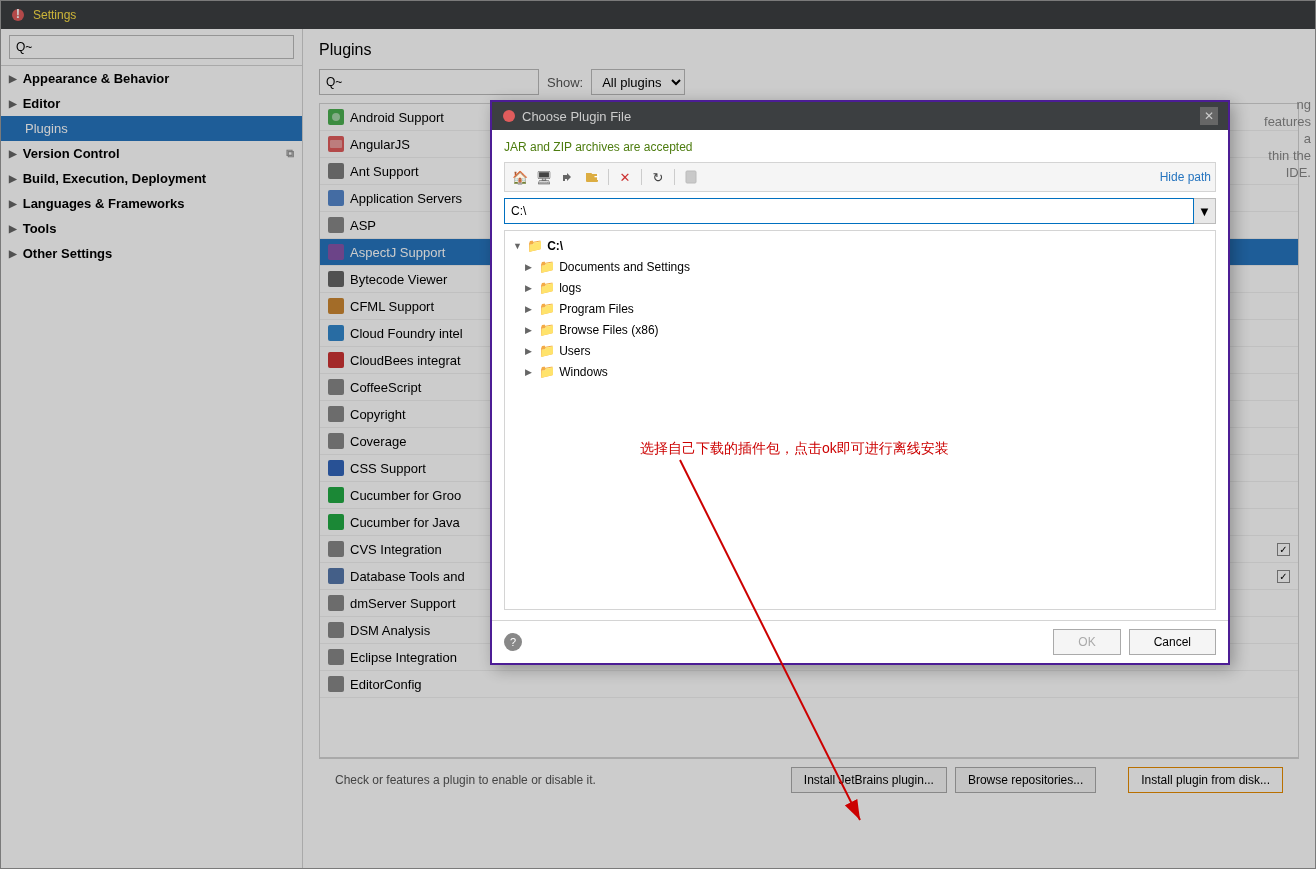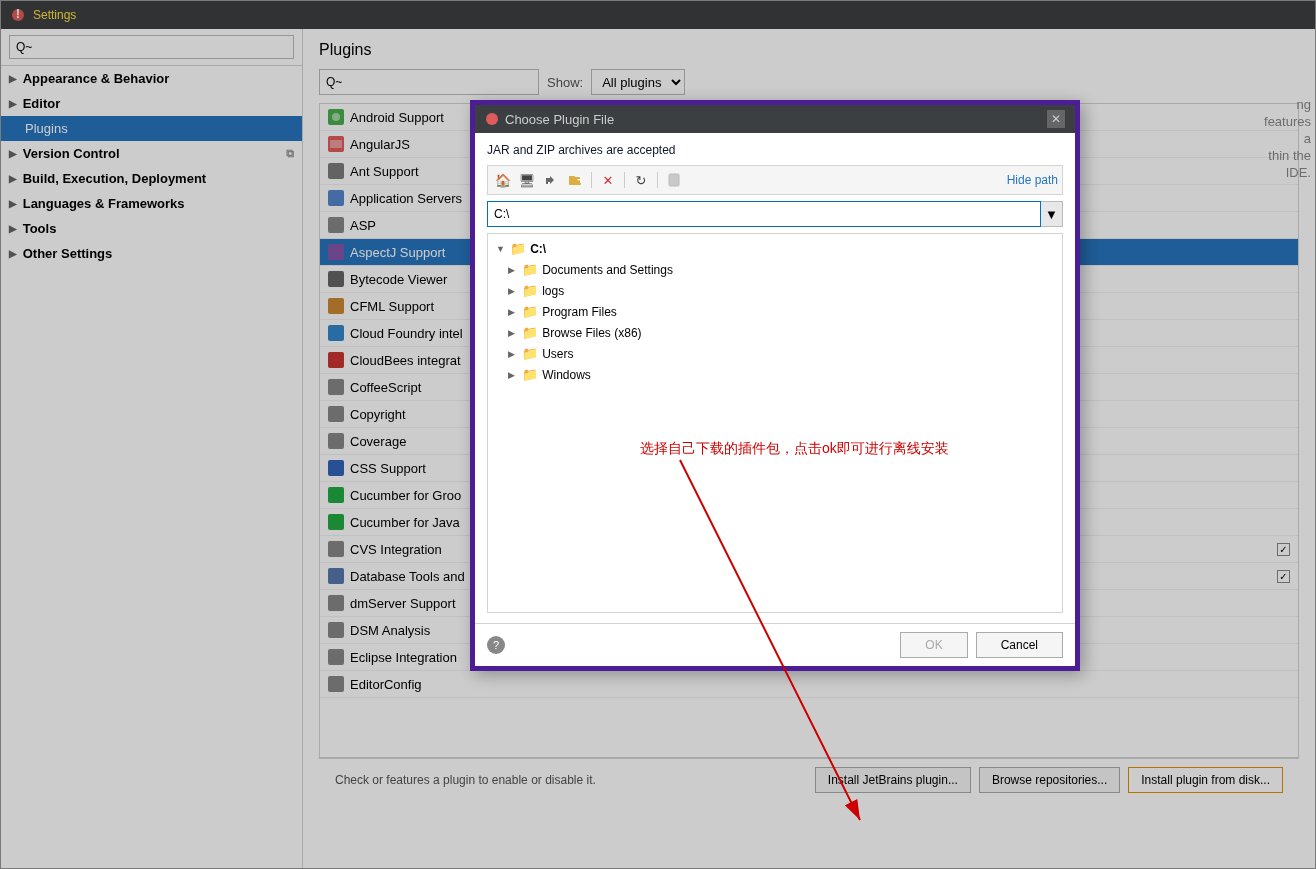--- a/index.html
+++ b/index.html
@@ -153,20 +153,21 @@
       height: 26px;
       padding: 0 12px;
       border: 1px solid #aaa;
       background: #f5f5f5;
       cursor: pointer;
       font-size: 12px;
     }
     .btn.primary-btn {
       border: 1px solid #e88c00;
       background: #fff;
+      margin-left: 24px;
     }
 
     
     .right-panel-text {
       position: absolute;
       right: 0;
       top: 60px;
       color: #888;
       font-size: 12px;
       text-align: right;
@@ -181,24 +182,24 @@
       position: fixed;
       top: 0; left: 0; right: 0; bottom: 0;
       background: rgba(0,0,0,0.2);
       display: flex;
       align-items: flex-start;
       justify-content: flex-start;
     }
     .dialog {
       position: absolute;
       top: 100px;
-      left: 470px;
-      width: 610px;
-      background: #fff;
-      border: 5px solid #4c1d95;
+      left: 490px;
+      width: 740px;
+      background: #fff;
+      border: 2px solid #4c1d95;
       box-shadow: 4px 4px 16px rgba(0,0,0,0.3);
     }
     .dialog-title-bar {
       background: #3c3f41;
       color: #ccc;
       height: 28px;
       display: flex;
       align-items: center;
       padding: 0 10px;
       justify-content: space-between;
@@ -207,21 +208,21 @@
     .dialog-close-btn {
       width: 18px; height: 18px;
       background: #666;
       border: none;
       color: #ccc;
       cursor: pointer;
       display: flex; align-items: center; justify-content: center;
       font-size: 12px;
     }
     .dialog-body { padding: 10px 12px; }
-    .dialog-hint { color: #0f172a; font-size: 12px; margin-bottom: 8px; }
+    .dialog-hint { color: #4d7c0f; font-size: 12px; margin-bottom: 8px; }
 
     
     .dialog-toolbar {
       display: flex;
       align-items: center;
       gap: 2px;
       margin-bottom: 6px;
       border: 1px solid #d4d4d4;
       padding: 3px 4px;
       background: #f5f5f5;

